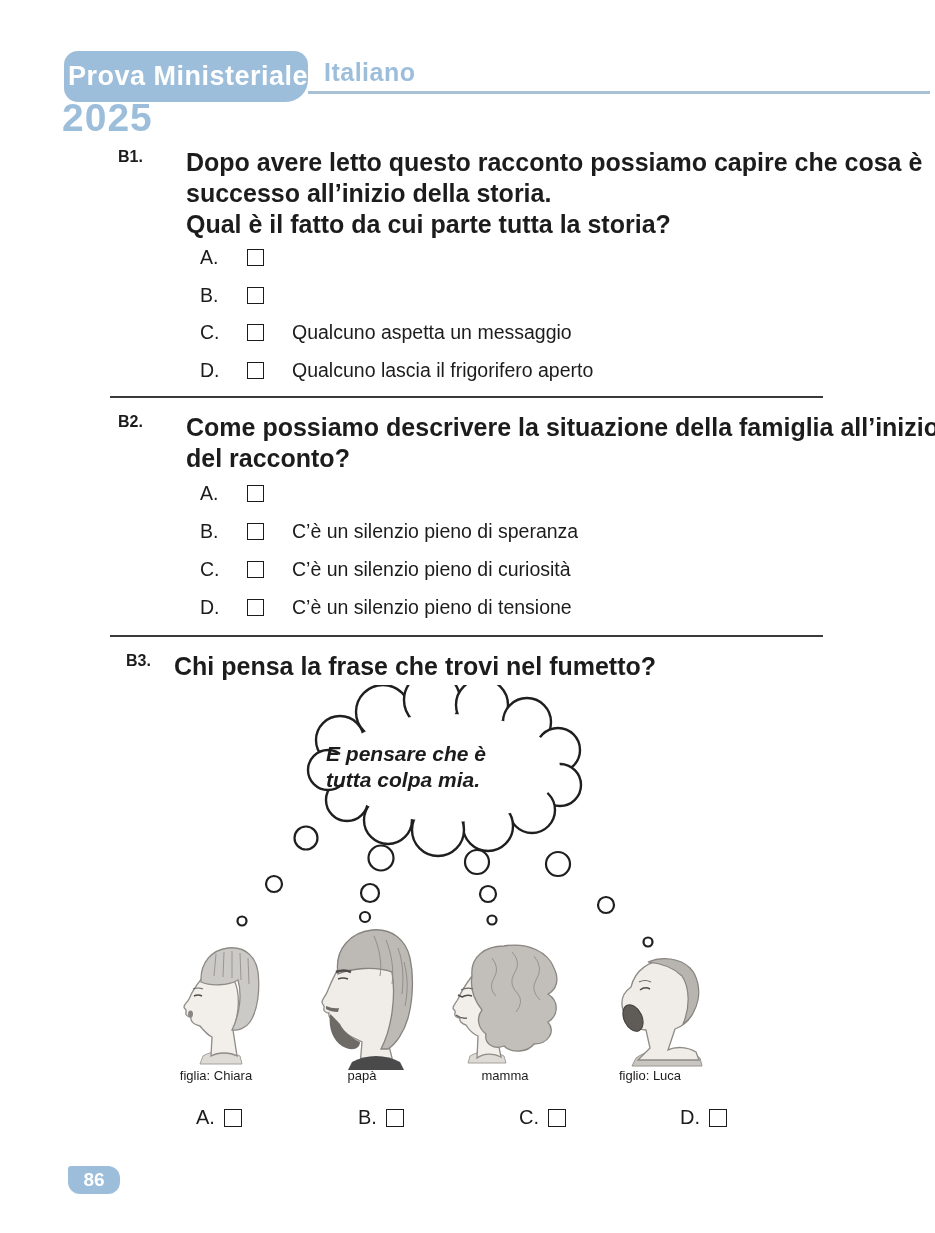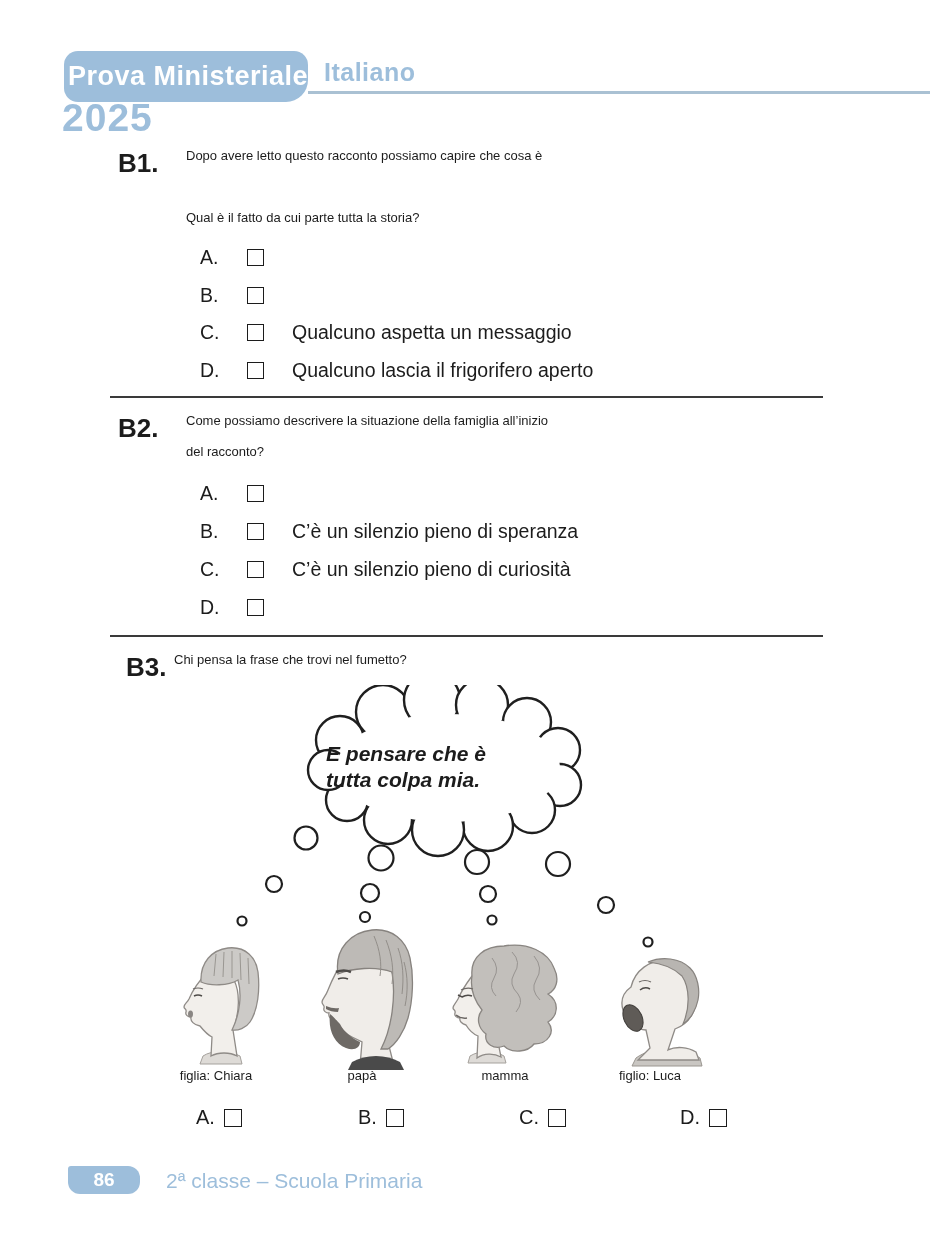--- a/index.html
+++ b/index.html
@@ -12,60 +12,61 @@
        display:flex;align-items:center;justify-content:flex-end;
        color:#fff;font-size:27px;font-weight:bold;letter-spacing:.5px;margin-top:8px;}
   .subject{position:absolute;left:324px;top:58px;color:var(--accent,#9dbedb);
        font-size:25px;font-weight:bold;letter-spacing:.5px;}
   .header-line{position:absolute;left:308px;top:91px;width:622px;height:3px;
        background:var(--header-line,#aac1d3);}
   .year{position:absolute;left:62px;top:96px;color:var(--accent,#9dbedb);
        font-size:39px;font-weight:bold;letter-spacing:1px;}
 
   
-  .qid{position:absolute;font-size:26px;font-weight:bold;}
-  .qline{position:absolute;font-size:13px;font-weight:normal;white-space:nowrap;}
+  .qid{position:absolute;font-size:16px;font-weight:bold;}
+  .qline{position:absolute;font-size:25px;font-weight:bold;white-space:nowrap;}
   .opt{position:absolute;display:flex;align-items:center;font-size:19.5px;}
   .opt .letter{display:inline-block;width:47px;}
   .checkbox{width:17px;height:17px;border:1.4px solid #1c1c1c;background:#fff;
        display:inline-block;box-sizing:border-box;}
   .opt .olabel{margin-left:28px;white-space:nowrap;}
   .divider{position:absolute;left:110px;width:713px;height:0;
        border-top:2px solid var(--separator,#3a3a3a);}
 
   
   .illu{position:absolute;left:110px;top:685px;width:720px;height:390px;}
   .bubble-text{position:absolute;left:326px;width:225px;text-align:left;
        font-size:21px;font-style:italic;font-weight:bold;}
   .char-label{position:absolute;width:160px;text-align:center;font-size:13px;top:1068px;}
   .answer{position:absolute;display:flex;align-items:center;font-size:20px;top:1106px;}
   .answer .checkbox{margin-left:9px;width:18px;height:18px;}
 
   
-  .badge{position:absolute;left:68px;top:1166px;width:72px;height:28px;
+  .badge{position:absolute;left:68px;top:1166px;width:52px;height:28px;
        background:var(--accent,#9dbedb);border-radius:3px 12px 12px 12px;
        color:#fff;font-weight:bold;font-size:19px;
        display:flex;align-items:center;justify-content:center;}
   .footer-label{position:absolute;left:166px;top:1169px;color:var(--accent,#9dbedb);
        font-size:21px;}
 </style>
 </head>
 <body>
 
 <div class="page">
 
   <div class="tab">
     <span>Prova Ministeriale</span>
   </div>
   <div class="subject">Italiano</div>
   <div class="header-line"></div>
   <div class="year">2025</div>
 
   <div class="qid" style="left:118px;top:148px">B1.</div>
   <div class="qline" style="left:186px;top:148px">Dopo avere letto questo racconto possiamo capire che cosa è</div>
+  <div class="qline" style="left:186px;top:179px">successo all’inizio della storia.</div>
   <div class="qline" style="left:186px;top:210px">Qual è il fatto da cui parte tutta la storia?</div>
 
   <div class="opt" style="left:200px;top:246px">
     <span class="letter">A.</span>
     <span class="checkbox"></span>
   </div>
   <div class="opt" style="left:200px;top:284px">
     <span class="letter">B.</span>
     <span class="checkbox"></span>
   </div>
@@ -96,20 +97,21 @@
     <span class="olabel">C’è un silenzio pieno di speranza</span>
   </div>
   <div class="opt" style="left:200px;top:558px">
     <span class="letter">C.</span>
     <span class="checkbox"></span>
     <span class="olabel">C’è un silenzio pieno di curiosità</span>
   </div>
   <div class="opt" style="left:200px;top:596px">
     <span class="letter">D.</span>
     <span class="checkbox"></span>
+    <span class="olabel">C’è un silenzio pieno di tensione</span>
   </div>
 
   <div class="divider" style="top:635px"></div>
 
   <div class="qid" style="left:126px;top:652px">B3.</div>
   <div class="qline" style="left:174px;top:652px">Chi pensa la frase che trovi nel fumetto?</div>
 
   <svg class="illu" viewBox="110 685 720 390">
 
     <g stroke="#1f1f1f" stroke-width="2.4" fill="#ffffff">
@@ -227,15 +229,14 @@
     <span class="checkbox"></span>
   </div>
   <div class="answer" style="left:680px">
     <span>D.</span>
     <span class="checkbox"></span>
   </div>
 
   <div class="badge">
     <span>86</span>
   </div>
-  <div class="footer-label">2ª classe – Scuola Primaria</div>
 
 </div>
 
 </body></html>

